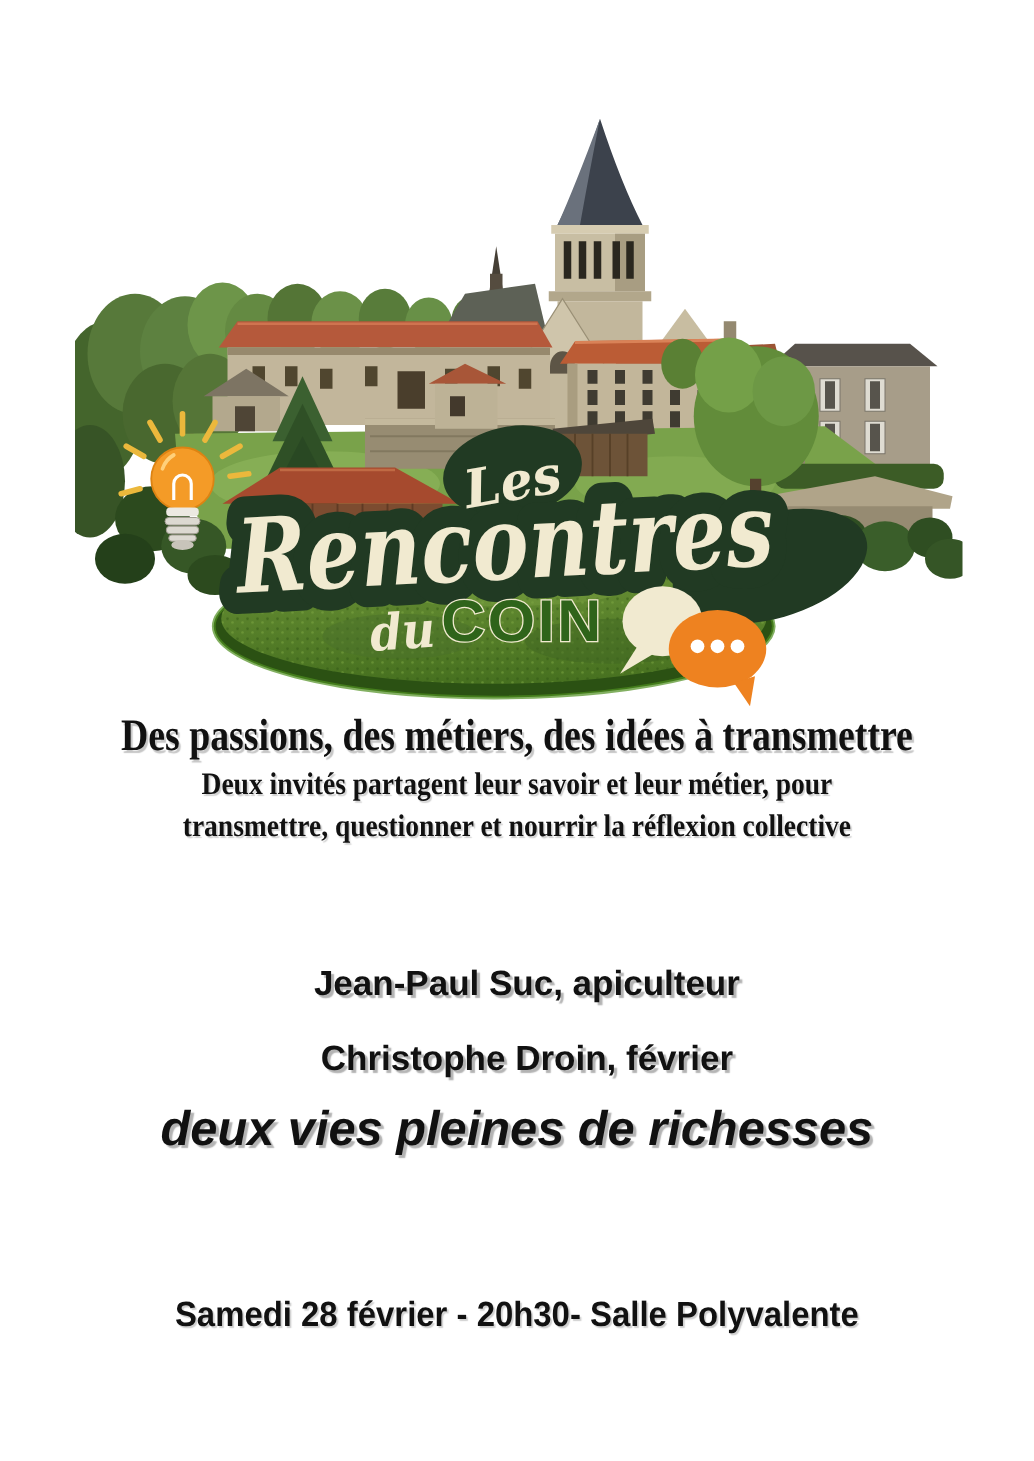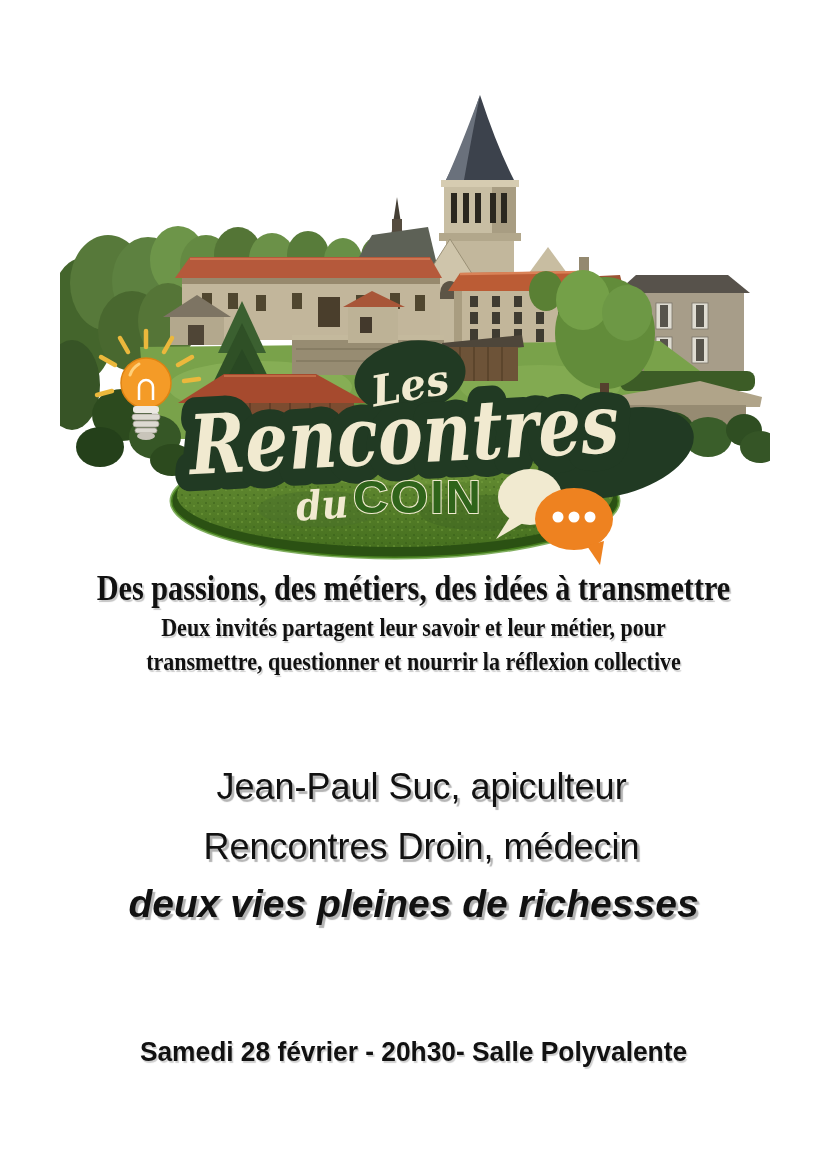--- a/index.html
+++ b/index.html
@@ -15,21 +15,21 @@
   .cream-fill{fill:var(--cream);}
   .coin-fill{fill:var(--coin_green);stroke:var(--cream);stroke-width:2px;paint-order:stroke;}
   .bubble-orange{fill:var(--bubble_orange);}
   .ray{stroke:var(--ray_yellow);stroke-width:4.5px;stroke-linecap:round;}
 
   
   .tline{position:absolute;left:0;width:827px;text-align:center;white-space:nowrap;}
   .serifblock{font-family:"Liberation Serif",serif;font-weight:bold;}
   .title{top:568px;font-size:36px;line-height:40px;transform:scaleX(.84);text-shadow:2px 2px 1px #c6c6c6;}
   .subtitle{top:611px;font-size:25px;line-height:34px;transform:scaleX(.88);text-shadow:1.5px 1.5px 1px #cfcfcf;}
-  .speaker{font-size:36px;line-height:60px;font-weight:normal;text-shadow:2.5px 2.5px 1px #b3b3b3;padding-left:16px;}
+  .speaker{font-size:28px;line-height:60px;font-weight:bold;text-shadow:2.5px 2.5px 1px #b3b3b3;padding-left:16px;}
   .speakers-block{top:757px;}
   .speaker-tagline{font-size:39px;line-height:54px;font-weight:bold;font-style:italic;text-shadow:2.5px 2.5px 1px #b3b3b3;}
   .date{top:1036px;font-size:28px;font-weight:bold;transform:scaleX(.94);text-shadow:1.5px 1.5px 1px #cfcfcf;}
 </style>
 </head>
 <body>
 
 <div class="poster">
 
   <svg class="art" viewBox="0 0 710 480" aria-hidden="true">
@@ -261,19 +261,19 @@
   </svg>
 
   <div class="tline serifblock title">Des passions, des métiers, des idées à transmettre</div>
   <div class="tline serifblock subtitle">
     <div>Deux invités partagent leur savoir et leur métier, pour</div>
     <div>transmettre, questionner et nourrir la réflexion collective</div>
   </div>
 
   <div class="tline speakers-block">
     <div class="speaker">Jean-Paul Suc, apiculteur</div>
-    <div class="speaker">Rencontres Droin, médecin</div>
+    <div class="speaker">Christophe Droin, février</div>
     <div class="speaker-tagline">deux vies pleines de richesses</div>
   </div>
 
   <div class="tline date">Samedi 28 février - 20h30- Salle Polyvalente</div>
 
 </div>
 
 </body></html>

